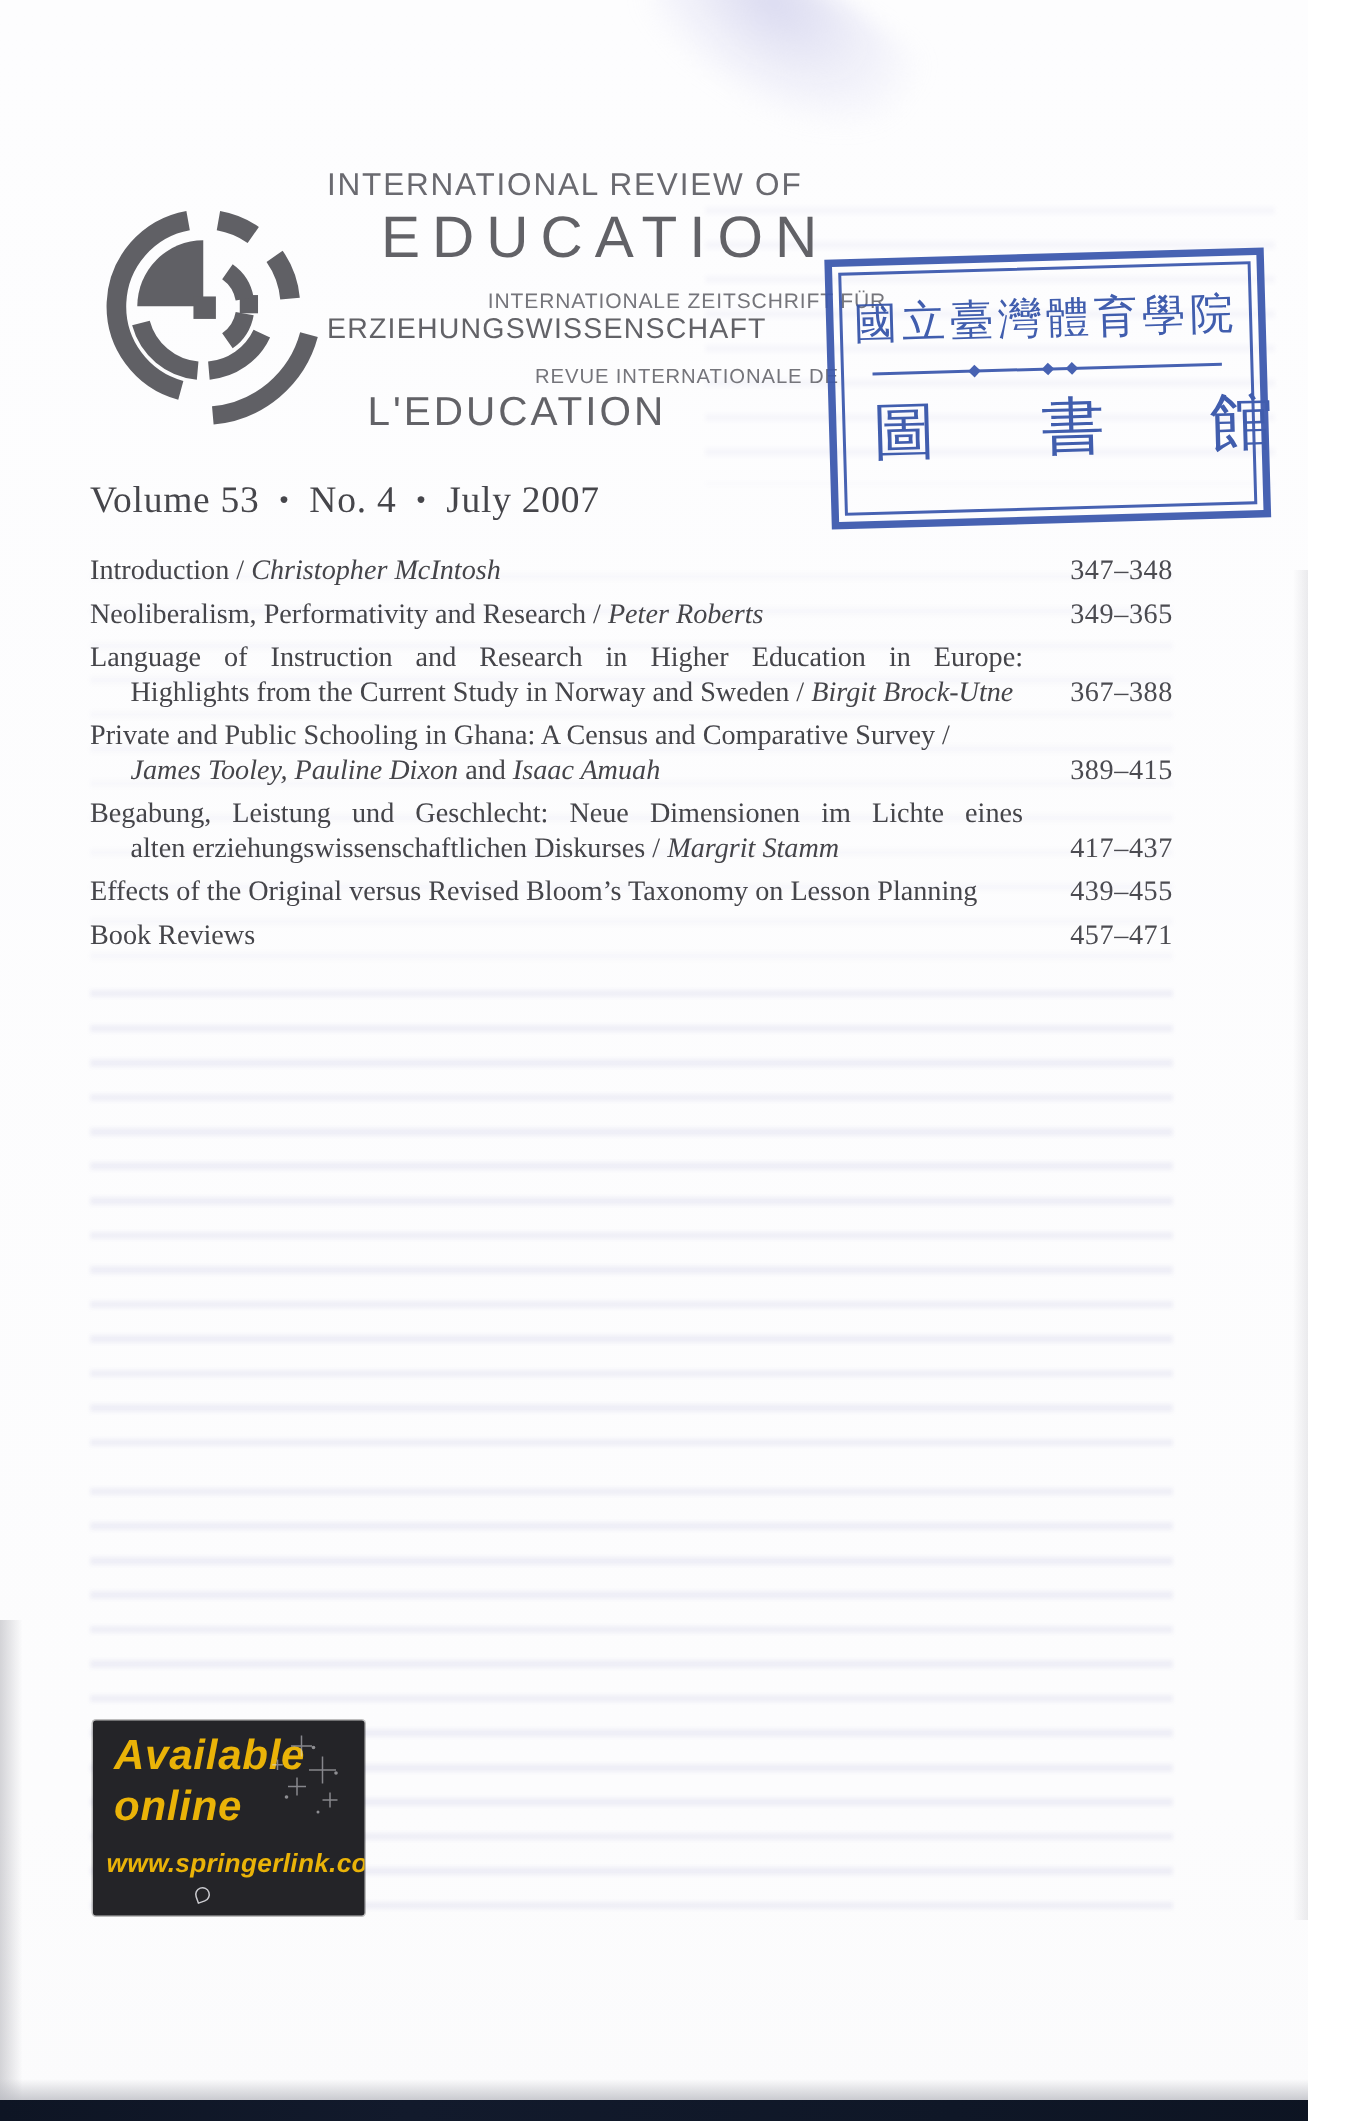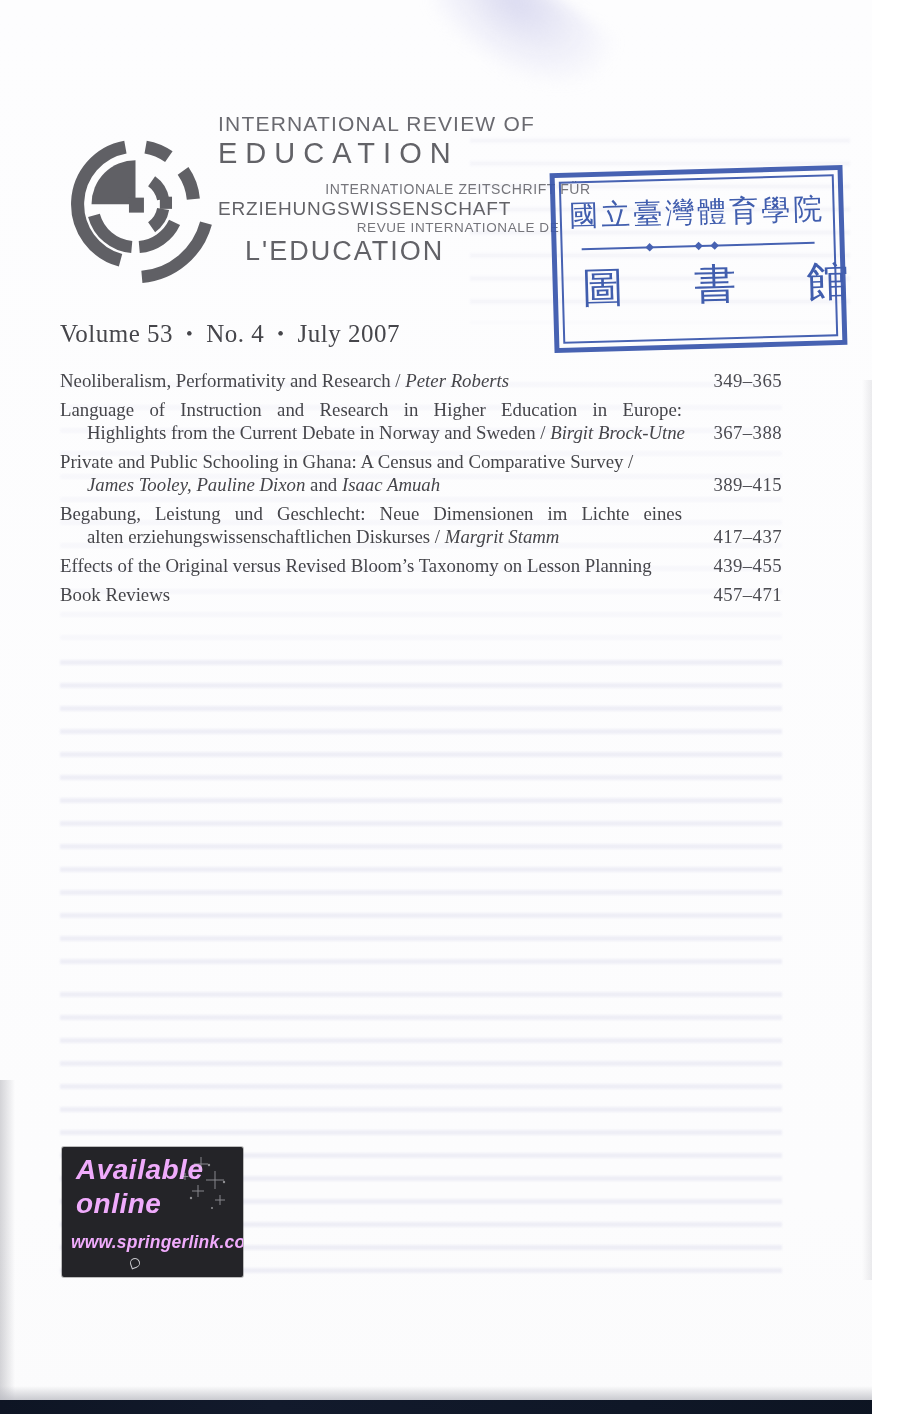--- a/index.html
+++ b/index.html
@@ -45,24 +45,24 @@
   .bottom-strip {
     position:absolute; left:0; top:1400px; width:908px; height:14px;
     background:linear-gradient(90deg,#0e1524,#121a2c 30%,#0f1727 70%,#0d1422);
   }
 
   
   .logo { position:absolute; left:70px; top:116px; }
   .titles { position:absolute; left:218px; top:112px; width:480px; color:#67676c; }
   .t-small { font-size:14px; letter-spacing:.6px; color:#75757b;text-align:center; }
   .t1 { font-size:21px; letter-spacing:1.2px; color:#6a6a70; }
-  .t2 { font-size:29px; letter-spacing:8px; margin-top:1px; color:#626267; }
+  .t2 { font-size:39px; letter-spacing:8px; margin-top:1px; color:#626267;margin-left:36px; }
   .t3 { margin-top:11px; }
   .t4 { font-size:19px; letter-spacing:.8px; margin-top:1px; color:#626267; }
-  .t5 { margin-top:0; font-size:13.5px; }
+  .t5 { margin-top:12px; font-size:13.5px; }
   .t6 { font-size:27px; letter-spacing:2px; margin-top:1px; color:#626267;margin-left:27px; }
 
   
   .stamp {
     position:absolute; left:552px; top:169px; width:283px; height:170px;
     border:5px solid #3a57ad; transform:rotate(-1.6deg);
     opacity:.93;
   }
   .stamp-inner {
     position:absolute; inset:4px; border:2px solid #3a57ad;
@@ -94,21 +94,21 @@
   .entry .line { white-space:nowrap; }
   .entry .line.just { white-space:normal; width:622px; text-align:justify; text-align-last:justify; }
   .entry .l2 { padding-left:27px; }
   .entry .pages { position:absolute; right:0; bottom:0; letter-spacing:.4px; color:#4b4b51; white-space:nowrap; }
   .au { font-style:italic; }
 
   
   .online-box {
     position:absolute; left:62px; top:1147px; width:181px; height:130px;
     background:#242428; border-radius:2px; z-index:3;
-    color:#f0abfc; overflow:hidden;
+    color:#eab308; overflow:hidden;
     box-shadow:0 0 0 1px rgba(0,0,0,.25);
   }
   .ob-heading { position:absolute; left:14px; top:6px; font-style:italic; font-weight:bold; font-size:28px; line-height:34px; letter-spacing:.5px; }
   .ob-url-text { position:absolute; left:9px; bottom:24px; font-style:italic; font-weight:bold; font-size:17.5px; letter-spacing:.2px; }
   .ob-mark { position:absolute; left:68px; bottom:9px; width:8px; height:8px; border:1.5px solid #e8e8ec; border-radius:50% 50% 50% 0; transform:rotate(-20deg); opacity:.85; }
   .sparkle { position:absolute; right:4px; top:4px; opacity:.55; }
 </style>
 </head>
 <body>
 
@@ -161,29 +161,33 @@
       <div class="stamp-line2">圖 書 館</div>
     </div>
   </div>
 
   <div class="issue-line">
     <span>Volume 53</span><span class="bullet">•</span><span>No. 4</span><span class="bullet">•</span><span>July 2007</span>
   </div>
 
   <div class="toc">
 
+    <div class="entry">
+      <div class="line"><span>Introduction / </span><span class="au">Christopher McIntosh</span></div>
+      <div class="pages">347–348</div>
+    </div>
 
     <div class="entry">
       <div class="line"><span>Neoliberalism, Performativity and Research / </span><span class="au">Peter Roberts</span></div>
       <div class="pages">349–365</div>
     </div>
 
     <div class="entry">
       <div class="line just">Language of Instruction and Research in Higher Education in Europe:</div>
-      <div class="line l2"><span>Highlights from the Current Debate in Norway and Sweden / </span><span class="au">Birgit Brock-Utne</span></div>
+      <div class="line l2"><span>Highlights from the Current Study in Norway and Sweden / </span><span class="au">Birgit Brock-Utne</span></div>
       <div class="pages">367–388</div>
     </div>
 
     <div class="entry">
       <div class="line">Private and Public Schooling in Ghana: A Census and Comparative Survey /</div>
       <div class="line l2"><span class="au">James Tooley, Pauline Dixon</span><span> and </span><span class="au">Isaac Amuah</span></div>
       <div class="pages">389–415</div>
     </div>
 
     <div class="entry">

